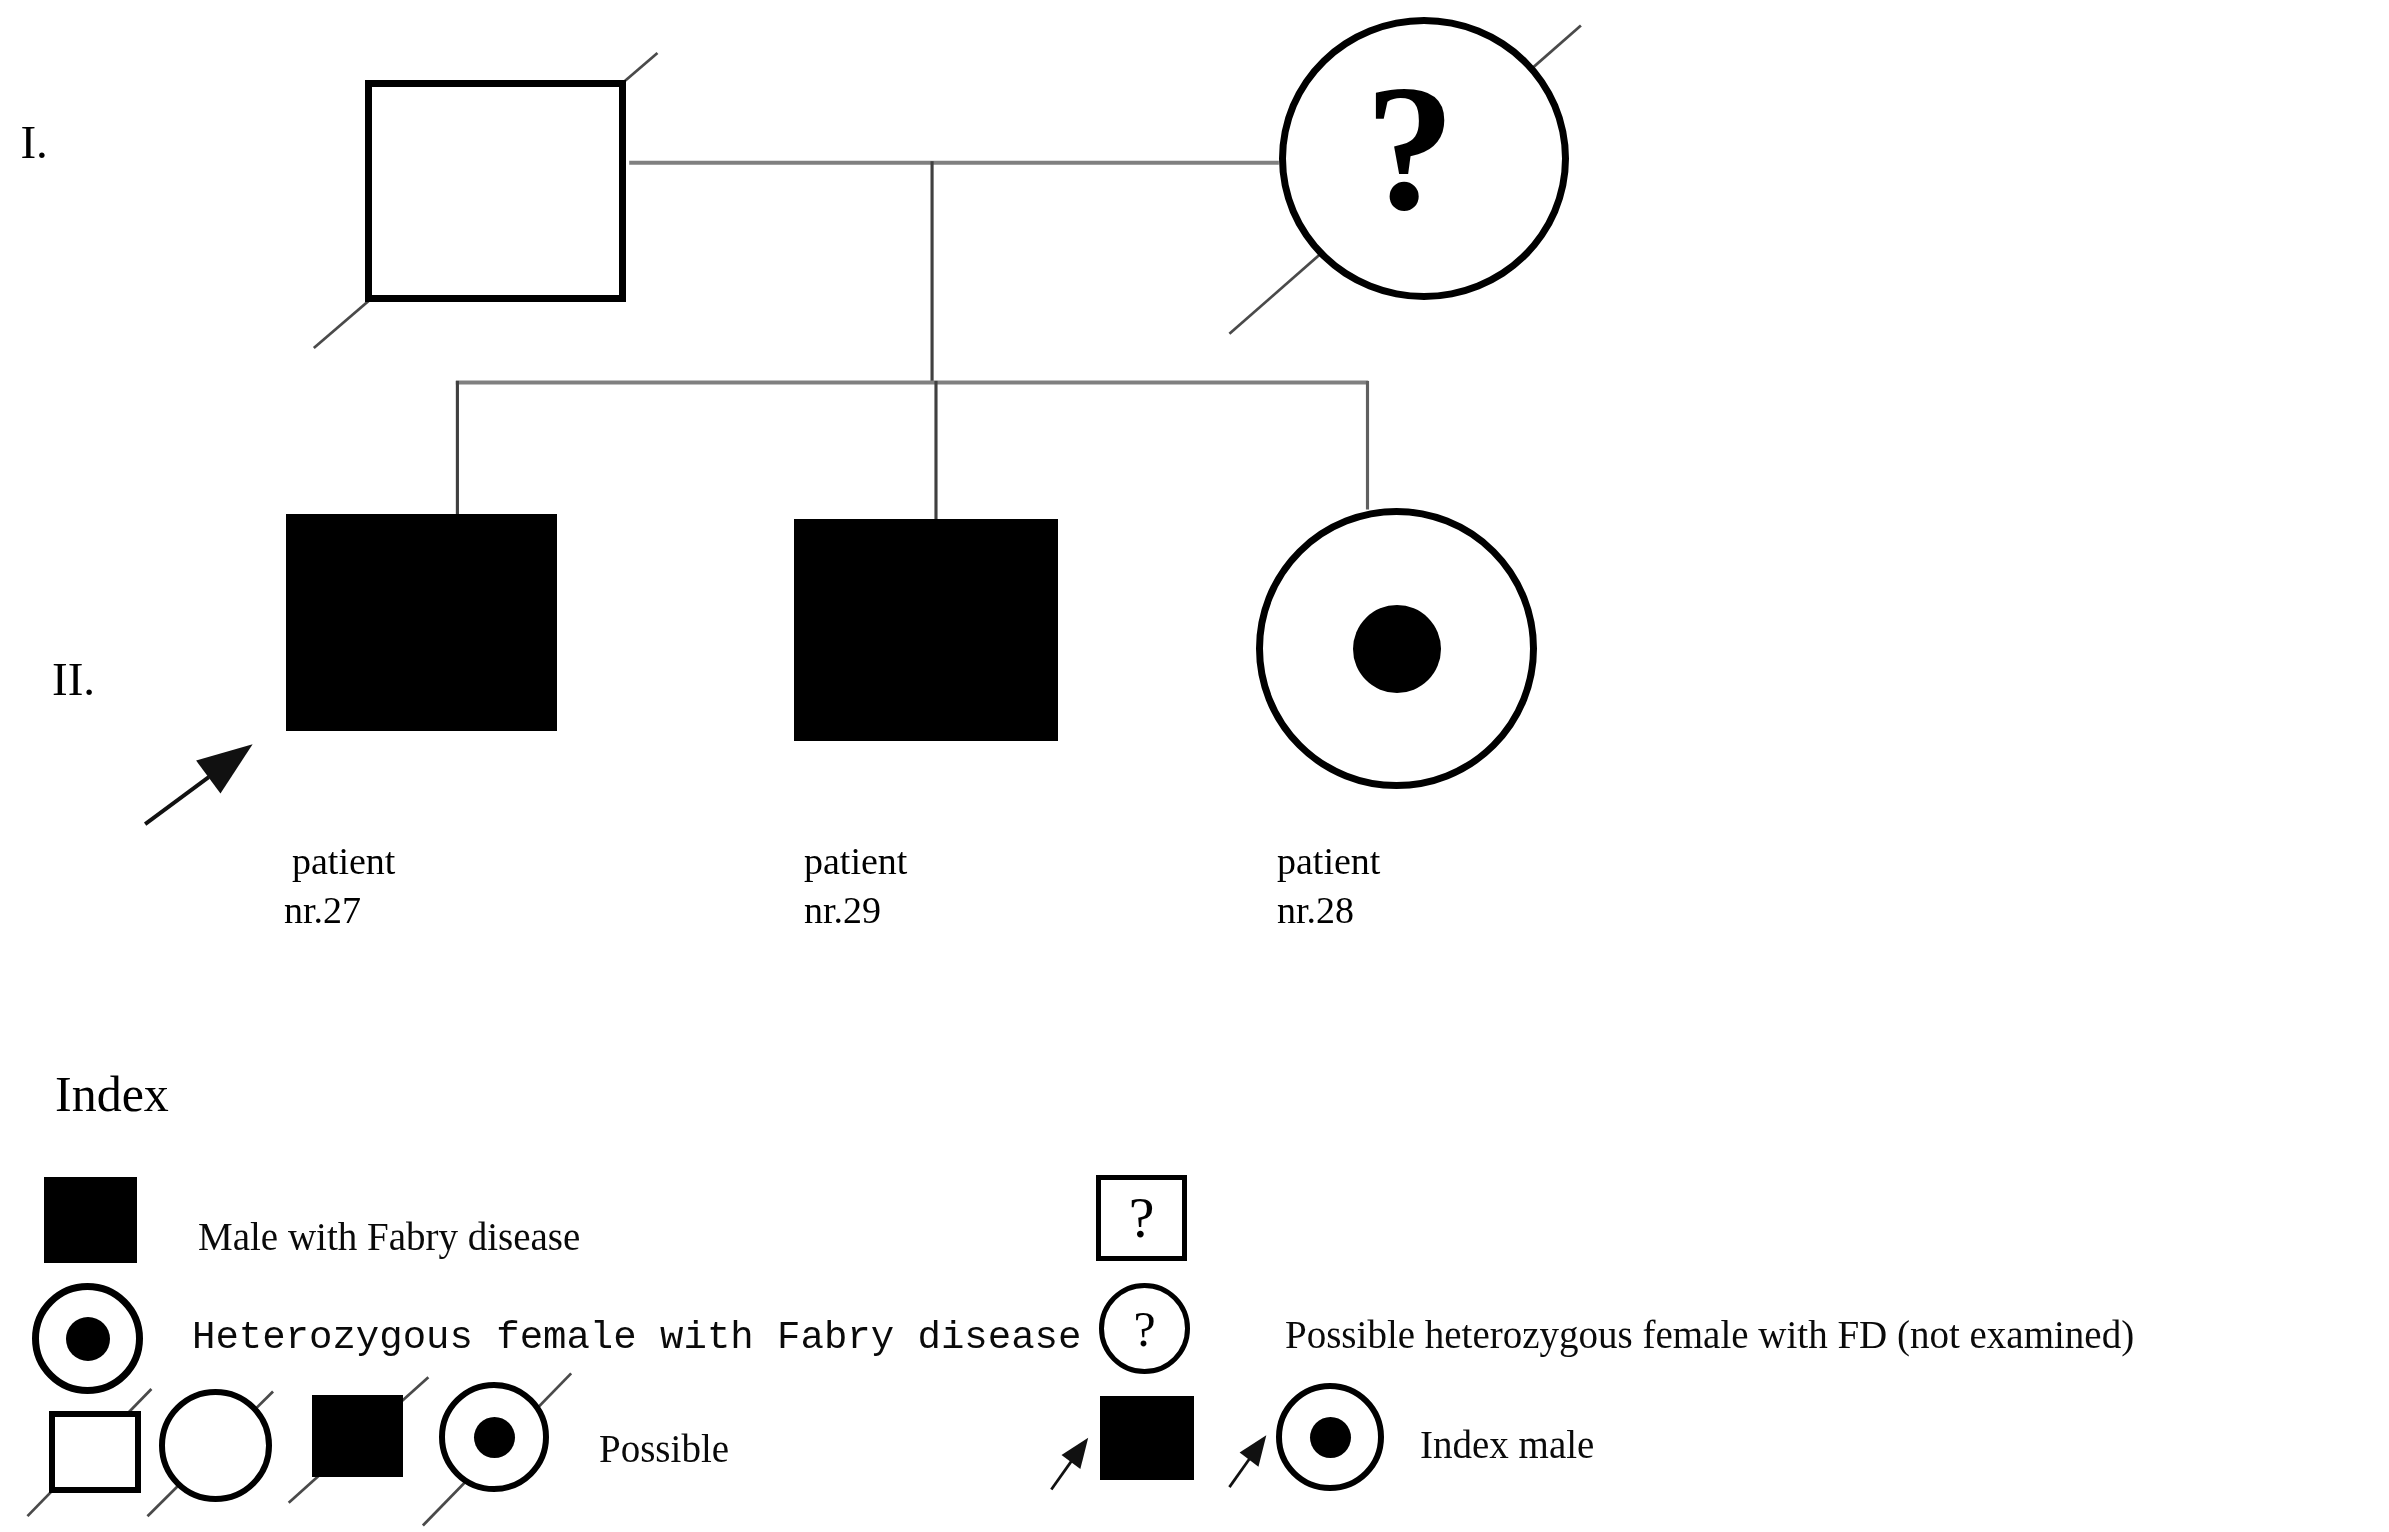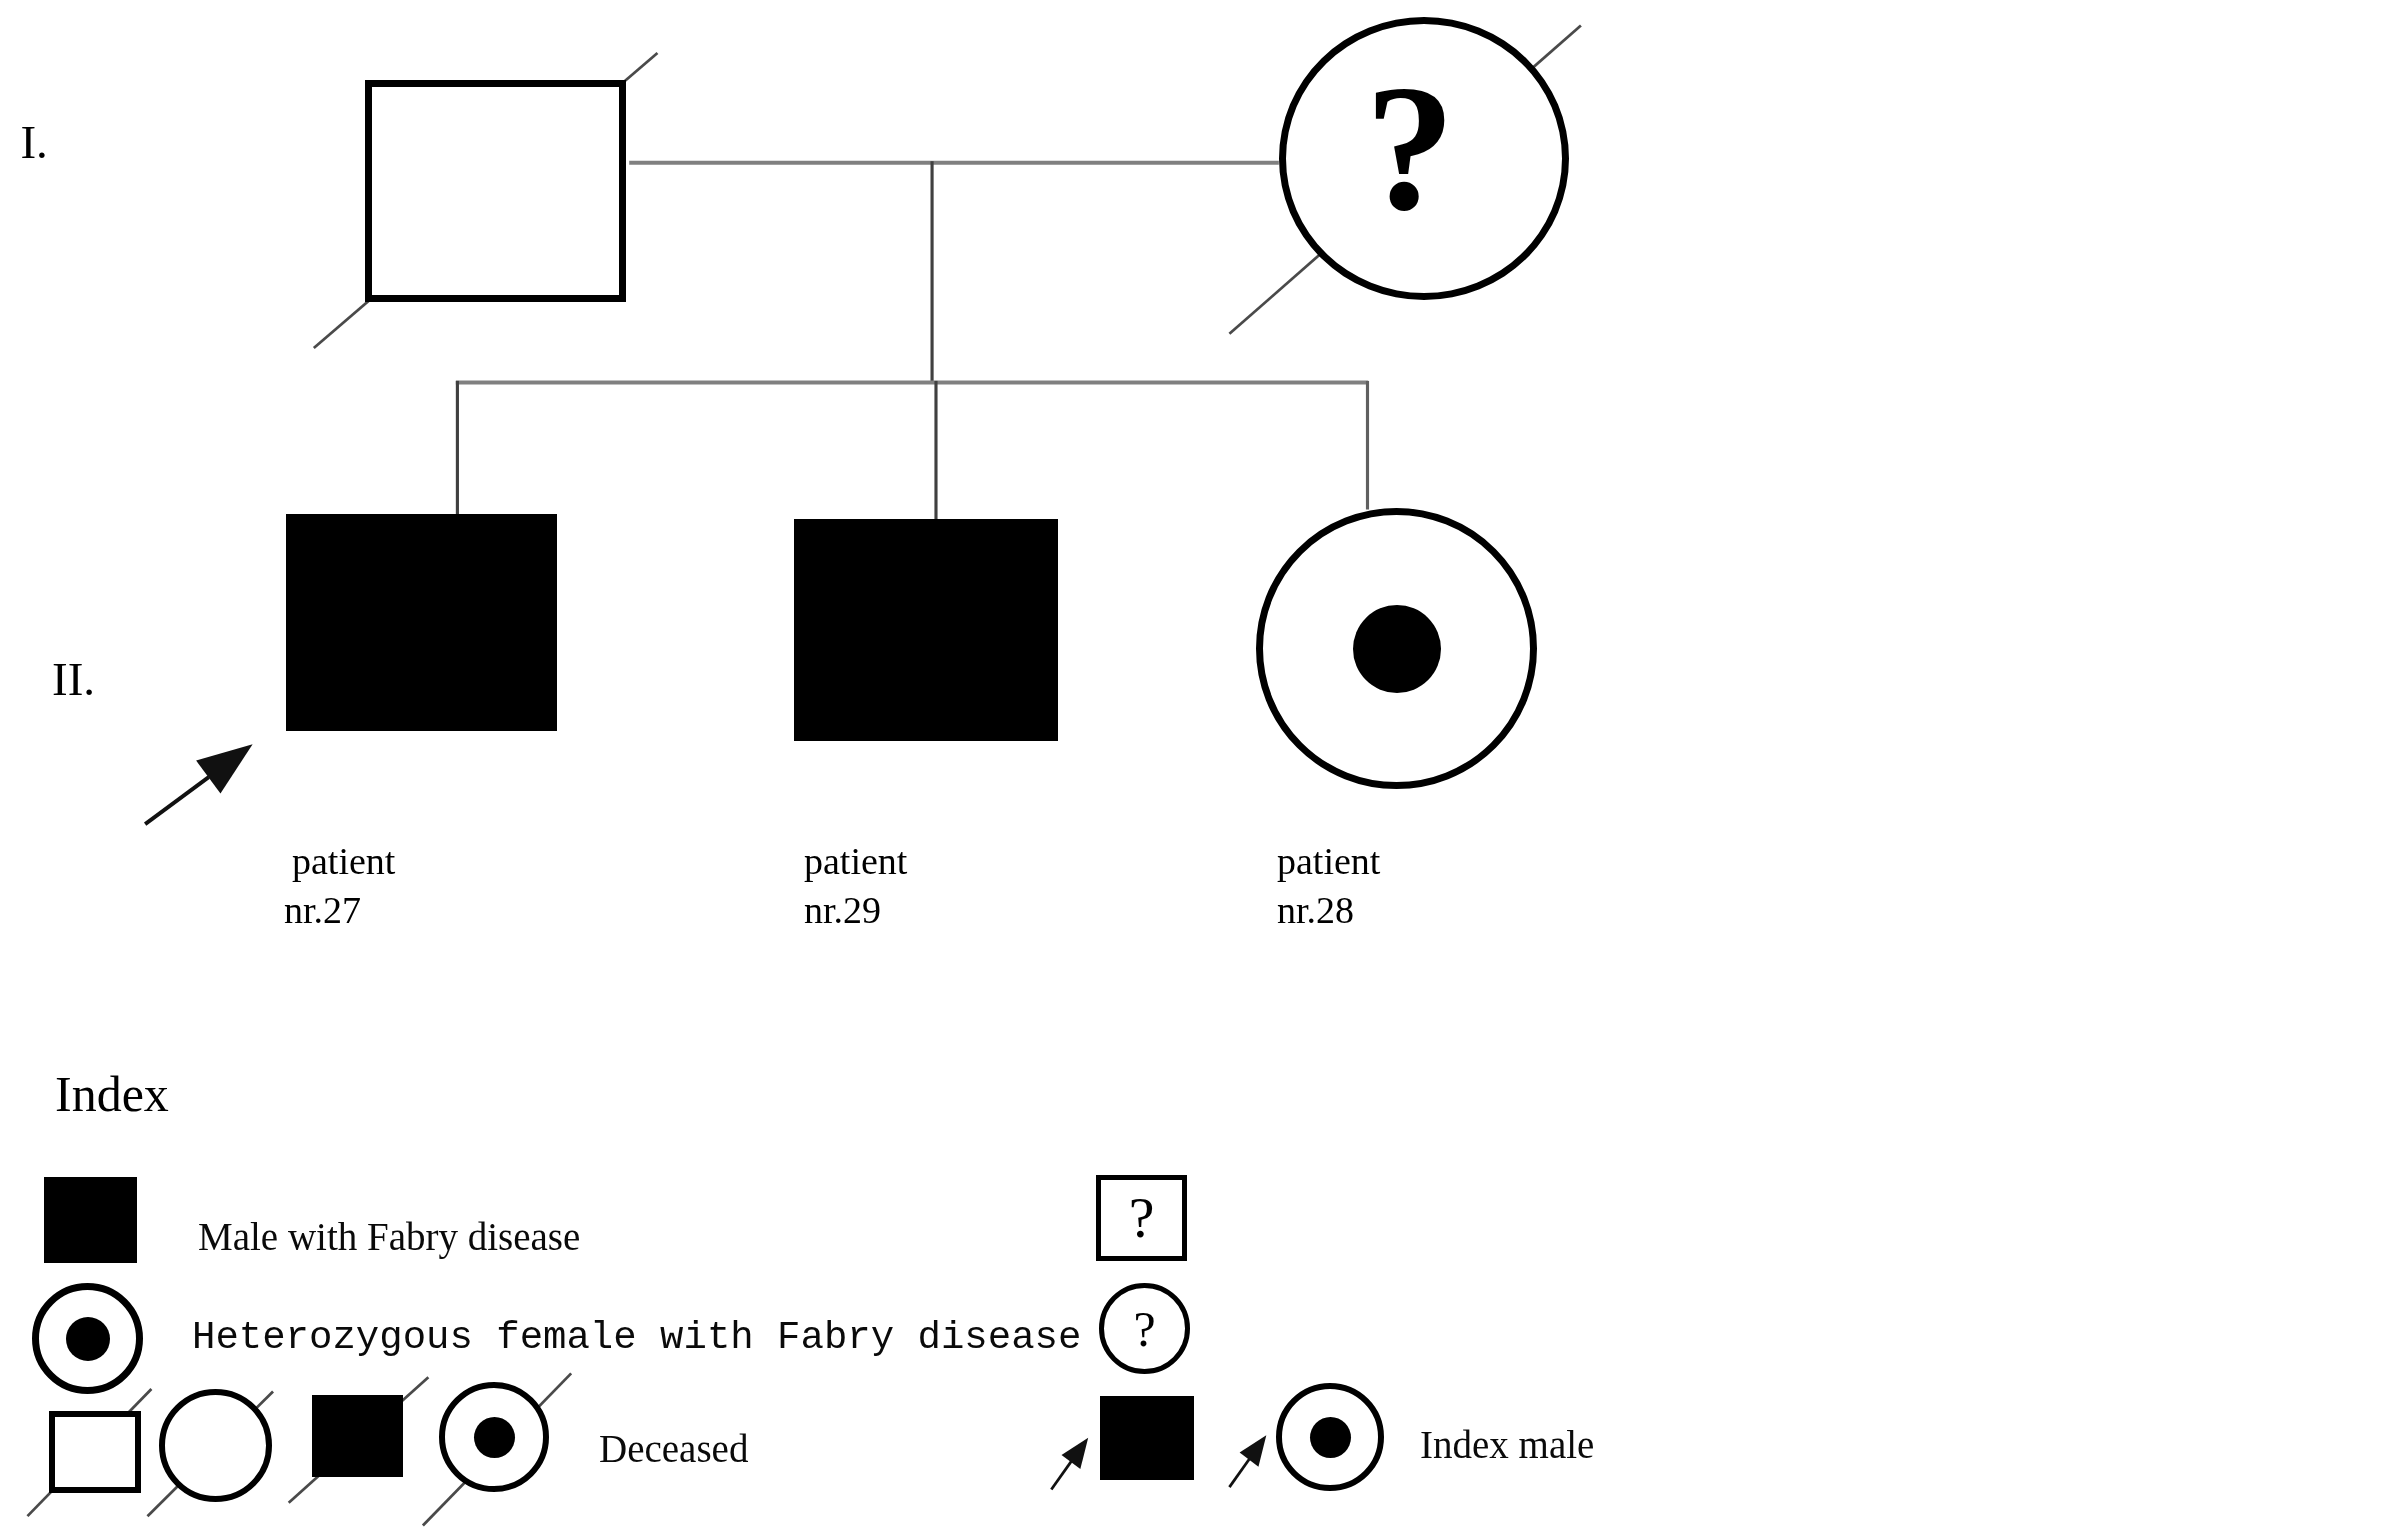--- a/index.html
+++ b/index.html
@@ -82,29 +82,30 @@
     <span class="dot" style="width:44px;height:44px;"></span>
   </div>
   <div class="leg-text" style="left:192px;top:1315px;font-family:Liberation Mono, monospace;">Heterozygous female with Fabry disease</div>
 
   <div class="sq-open" style="left:49px;top:1411px;width:92px;height:82px;border-width:6.3px;"></div>
   <div class="circ" style="left:159px;top:1389px;width:113px;height:113px;border-width:6.3px;"></div>
   <div class="sq-filled" style="left:312px;top:1395px;width:91px;height:82px;"></div>
   <div class="circ" style="left:439px;top:1382px;width:110px;height:110px;border-width:6.3px;">
     <span class="dot" style="width:41px;height:41px;"></span>
   </div>
-  <div class="leg-text" style="left:599px;top:1425px;">Deceased</div>
+  <div class="leg-text" style="left:599px;top:1425px;">Possible</div>
 
   <div class="sq-open" style="left:1096px;top:1175px;width:91px;height:86px;border-width:5.5px;display:flex;align-items:center;justify-content:center;">
     <span class="qmark-sm1">?</span>
   </div>
 
   <div class="circ" style="left:1099px;top:1283px;width:91px;height:91px;border-width:5.5px;">
     <span class="qmark-sm2">?</span>
   </div>
+  <div class="leg-text" style="left:1285px;top:1311px;">Possible heterozygous female with FD (not examined)</div>
 
   <div class="sq-filled" style="left:1100px;top:1396px;width:94px;height:84px;"></div>
   <div class="circ" style="left:1276px;top:1383px;width:108px;height:108px;border-width:6.3px;">
     <span class="dot" style="width:41px;height:41px;"></span>
   </div>
   <div class="leg-text" style="left:1420px;top:1421px;">Index male</div>
 
 </div>
 
 

